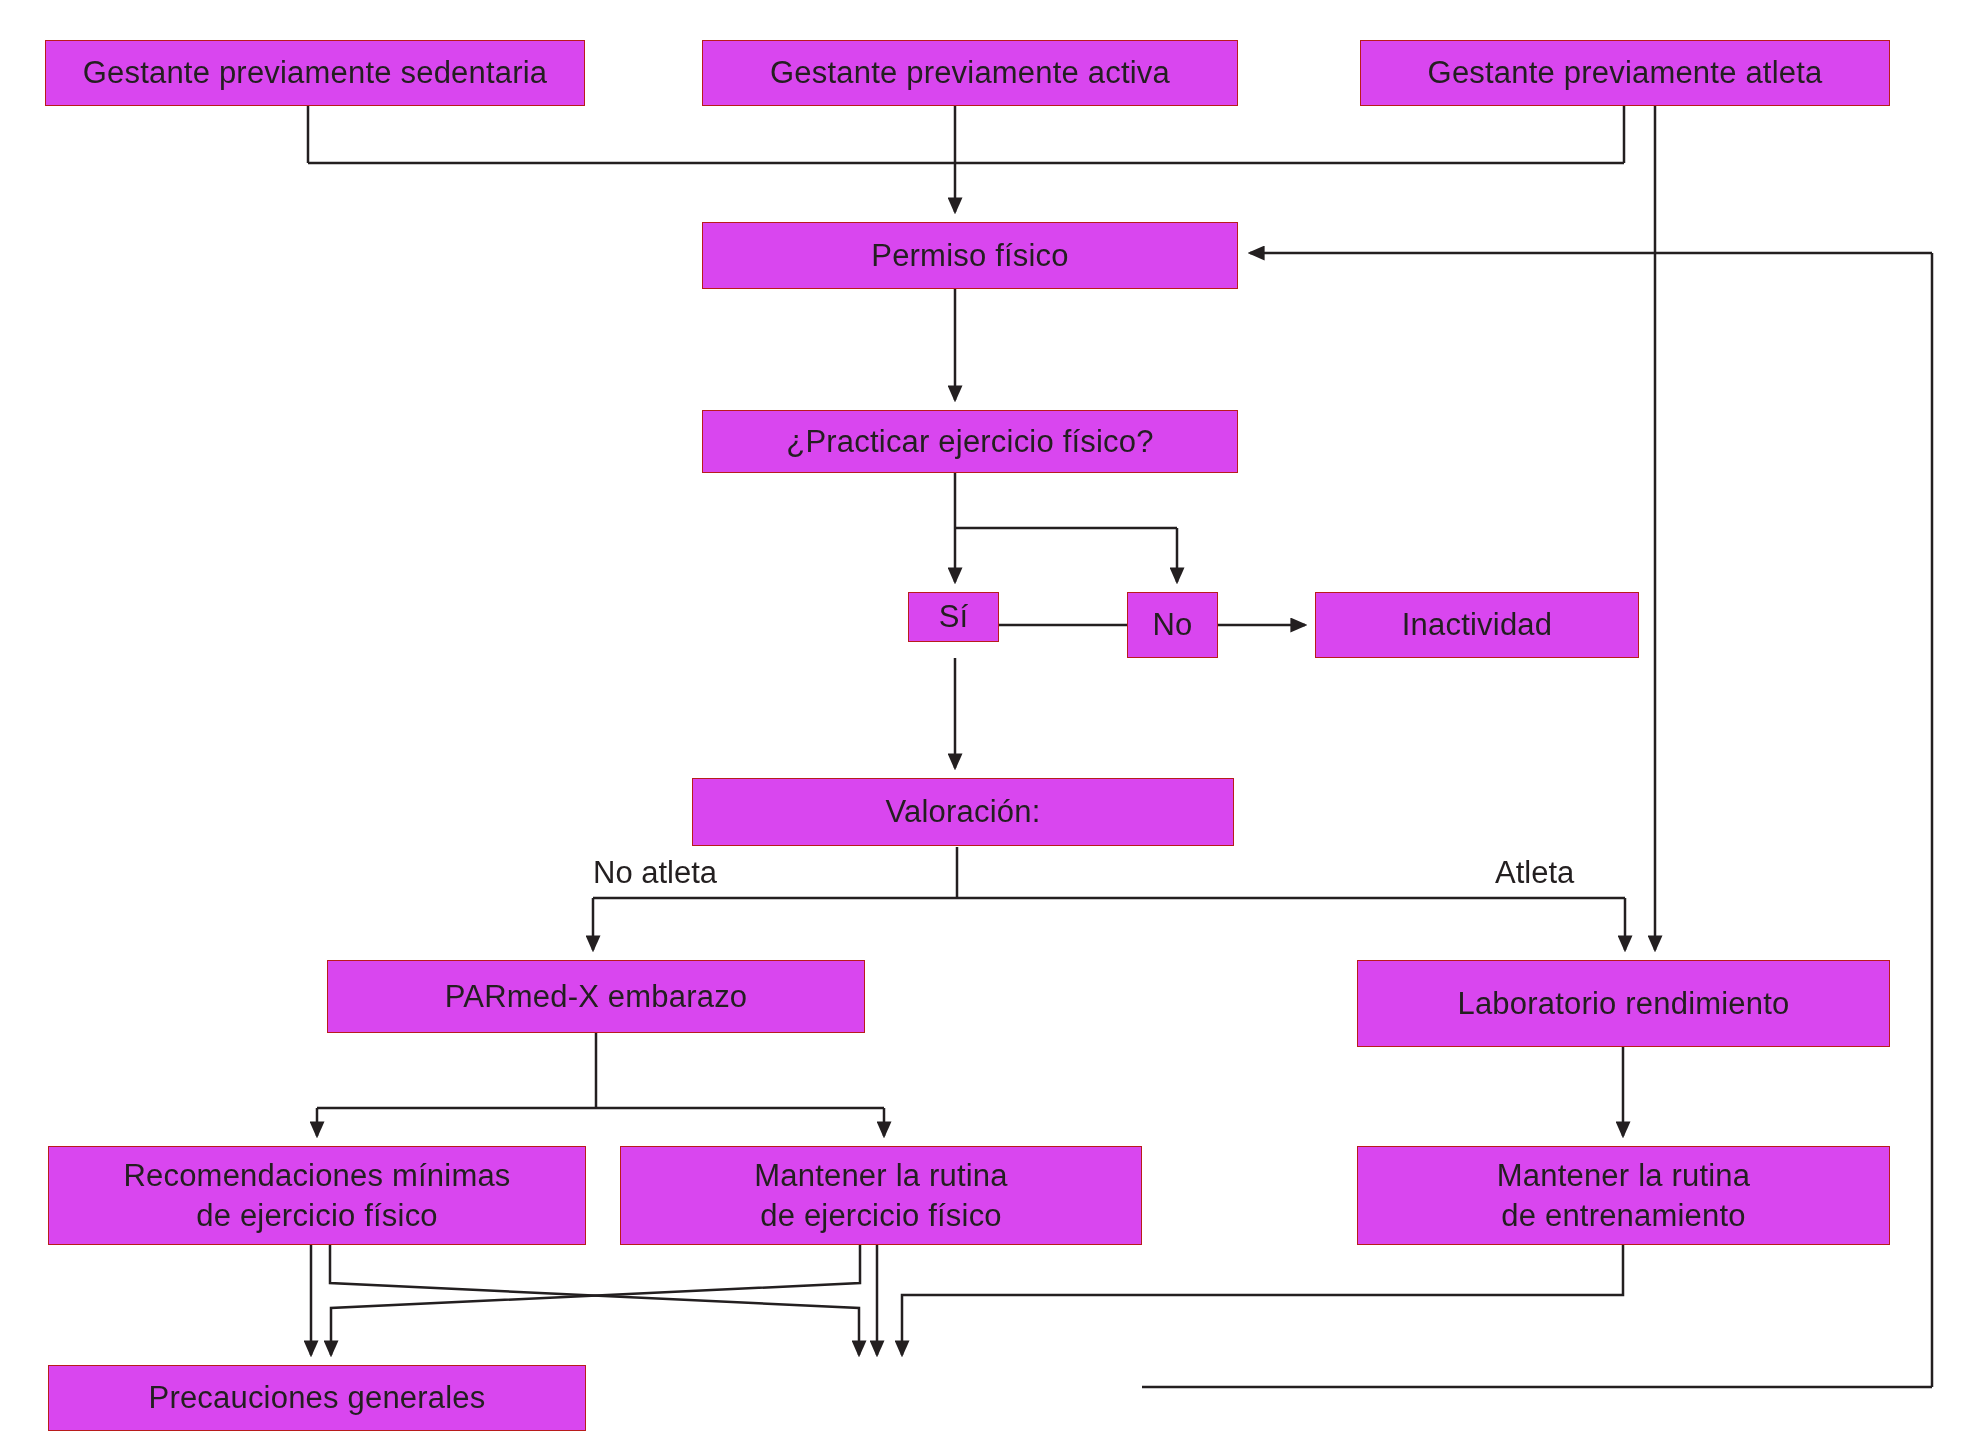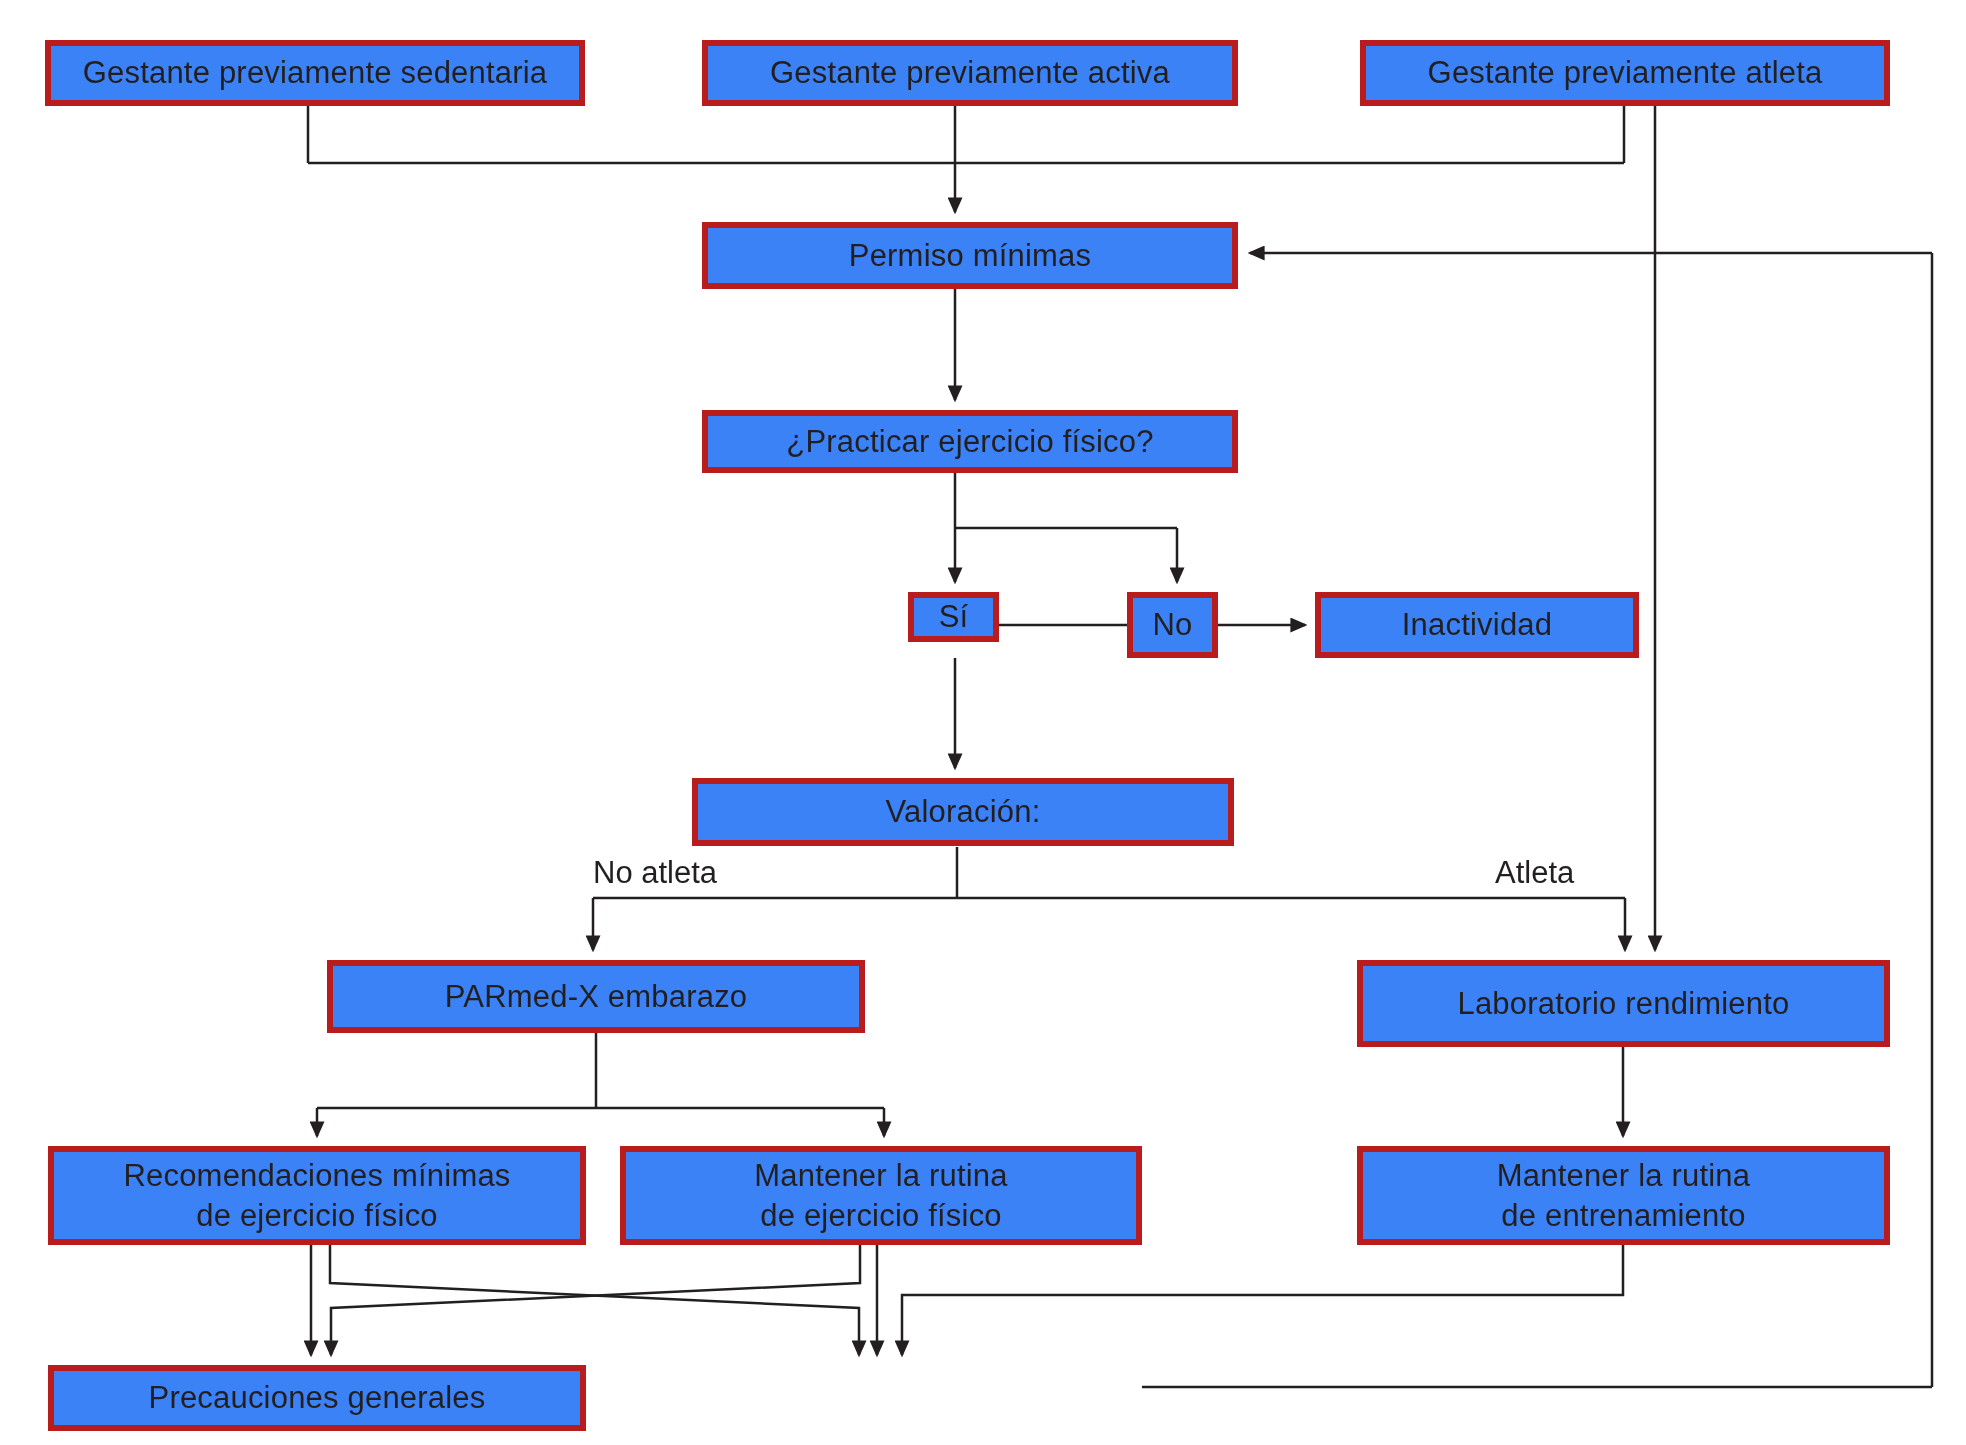--- a/index.html
+++ b/index.html
@@ -19,22 +19,22 @@
   svg.wires {
     position: absolute;
     left: 0;
     top: 0;
     width: 1966px;
     height: 1445px;
   }
   .node {
     position: absolute;
     box-sizing: border-box;
-    border: 6px solid #b91c1c;
-    background: #3b82f6;
+    border: 1px solid #b91c1c;
+    background: #d946ef;
     display: flex;
     align-items: center;
     justify-content: center;
     text-align: center;
     font-size: 31px;
     line-height: 1.28;
     white-space: pre-line;
     letter-spacing: 0.2px;
   }
   .edge-label {
@@ -101,21 +101,21 @@
       <path d="M1623,1245 V1295 H902 V1355" marker-end="url(#arr)"></path>
     </g>
   </svg>
 
   <div class="node" style="left:45px; top:40px; width:540px; height:66px;">Gestante previamente sedentaria</div>
 
   <div class="node" style="left:702px; top:40px; width:536px; height:66px;">Gestante previamente activa</div>
 
   <div class="node" style="left:1360px; top:40px; width:530px; height:66px;">Gestante previamente atleta</div>
 
-  <div class="node" style="left:702px; top:222px; width:536px; height:67px;">Permiso mínimas</div>
+  <div class="node" style="left:702px; top:222px; width:536px; height:67px;">Permiso físico</div>
 
   <div class="node" style="left:702px; top:410px; width:536px; height:63px;">¿Practicar ejercicio físico?</div>
 
   <div class="node" style="left:908px; top:592px; width:91px; height:50px;">Sí</div>
 
   <div class="node" style="left:1127px; top:592px; width:91px; height:66px;">No</div>
 
   <div class="node" style="left:1315px; top:592px; width:324px; height:66px;">Inactividad</div>
 
   <div class="node" style="left:692px; top:778px; width:542px; height:68px;">Valoración:</div>

